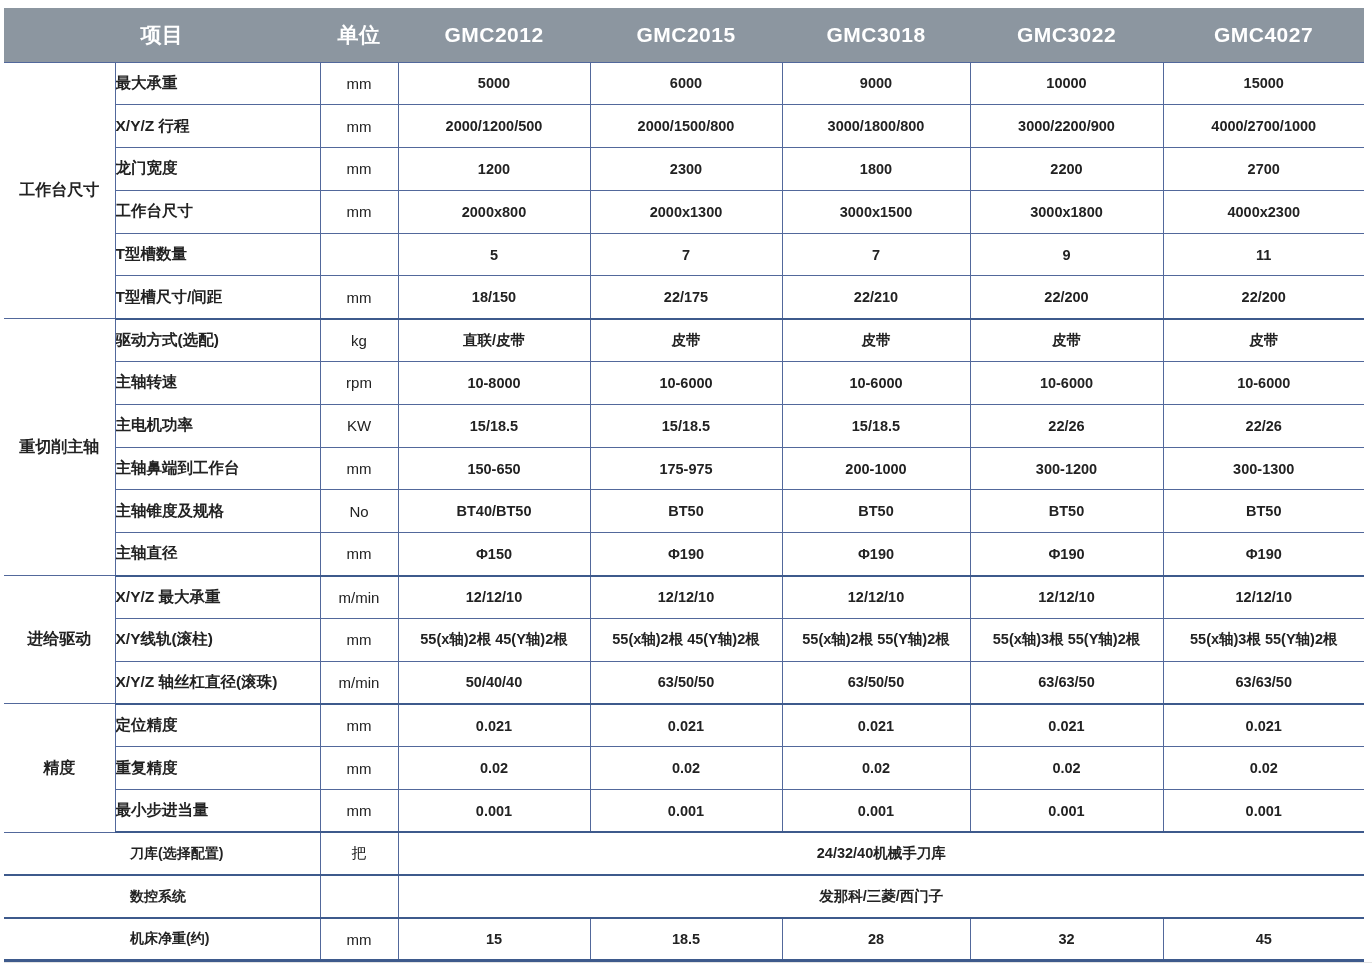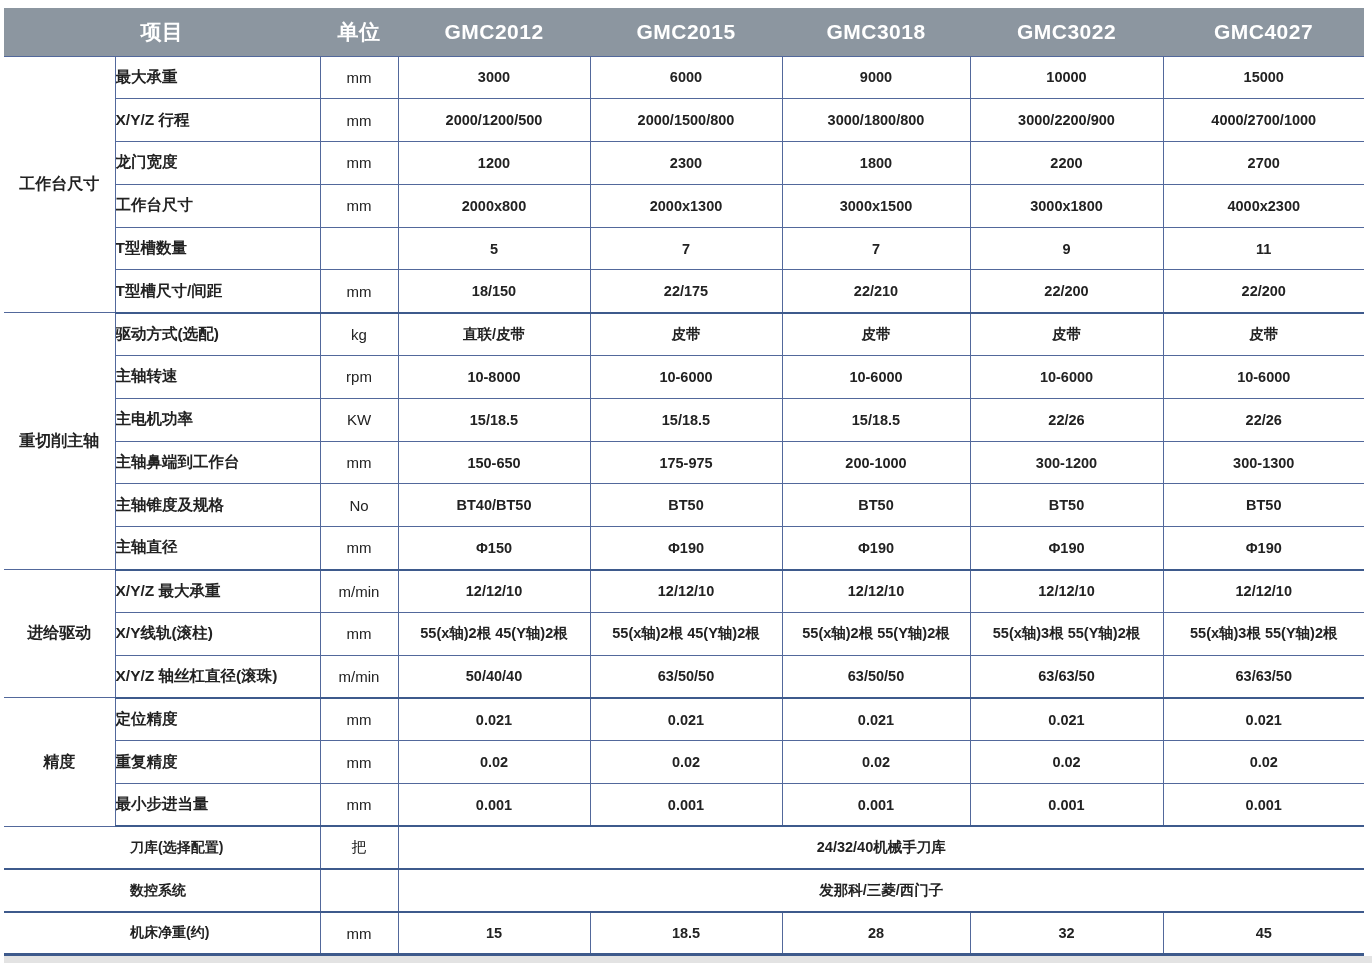--- a/index.html
+++ b/index.html
@@ -17,21 +17,21 @@
     background:var(--page-bg);
     font-family:"Liberation Sans","DejaVu Sans",sans-serif;
     color:var(--cell-text);
   }
   .page{padding-top:8px;padding-left:4px;}
   table{
     border-collapse:collapse;
     table-layout:fixed;
     width:1360px;
   }
-  thead tr{height:48px;}
+  thead tr{height:54px;}
   tbody tr{height:42.8px;}
   th{
     background:var(--header-bg);
     color:var(--header-text);
     font-weight:bold;
     font-size:21px;
     border:none;
     text-align:center;
     letter-spacing:.5px;
   }
@@ -94,21 +94,21 @@
         <th>GMC3018</th>
         <th>GMC3022</th>
         <th class="col-last">GMC4027</th>
       </tr>
     </thead>
     <tbody id="table-body">
         <tr>
           <td class="group-label" rowspan="6">工作台尺寸</td>
           <td class="item-label">最大承重</td>
           <td class="unit-cell">mm</td>
-          <td>3000</td>
+          <td>5000</td>
           <td>6000</td>
           <td>9000</td>
           <td>10000</td>
           <td class="col-last">15000</td>
         </tr>
         <tr>
           <td class="item-label">X/Y/Z 行程</td>
           <td class="unit-cell">mm</td>
           <td>2000/1200/500</td>
           <td>2000/1500/800</td>

